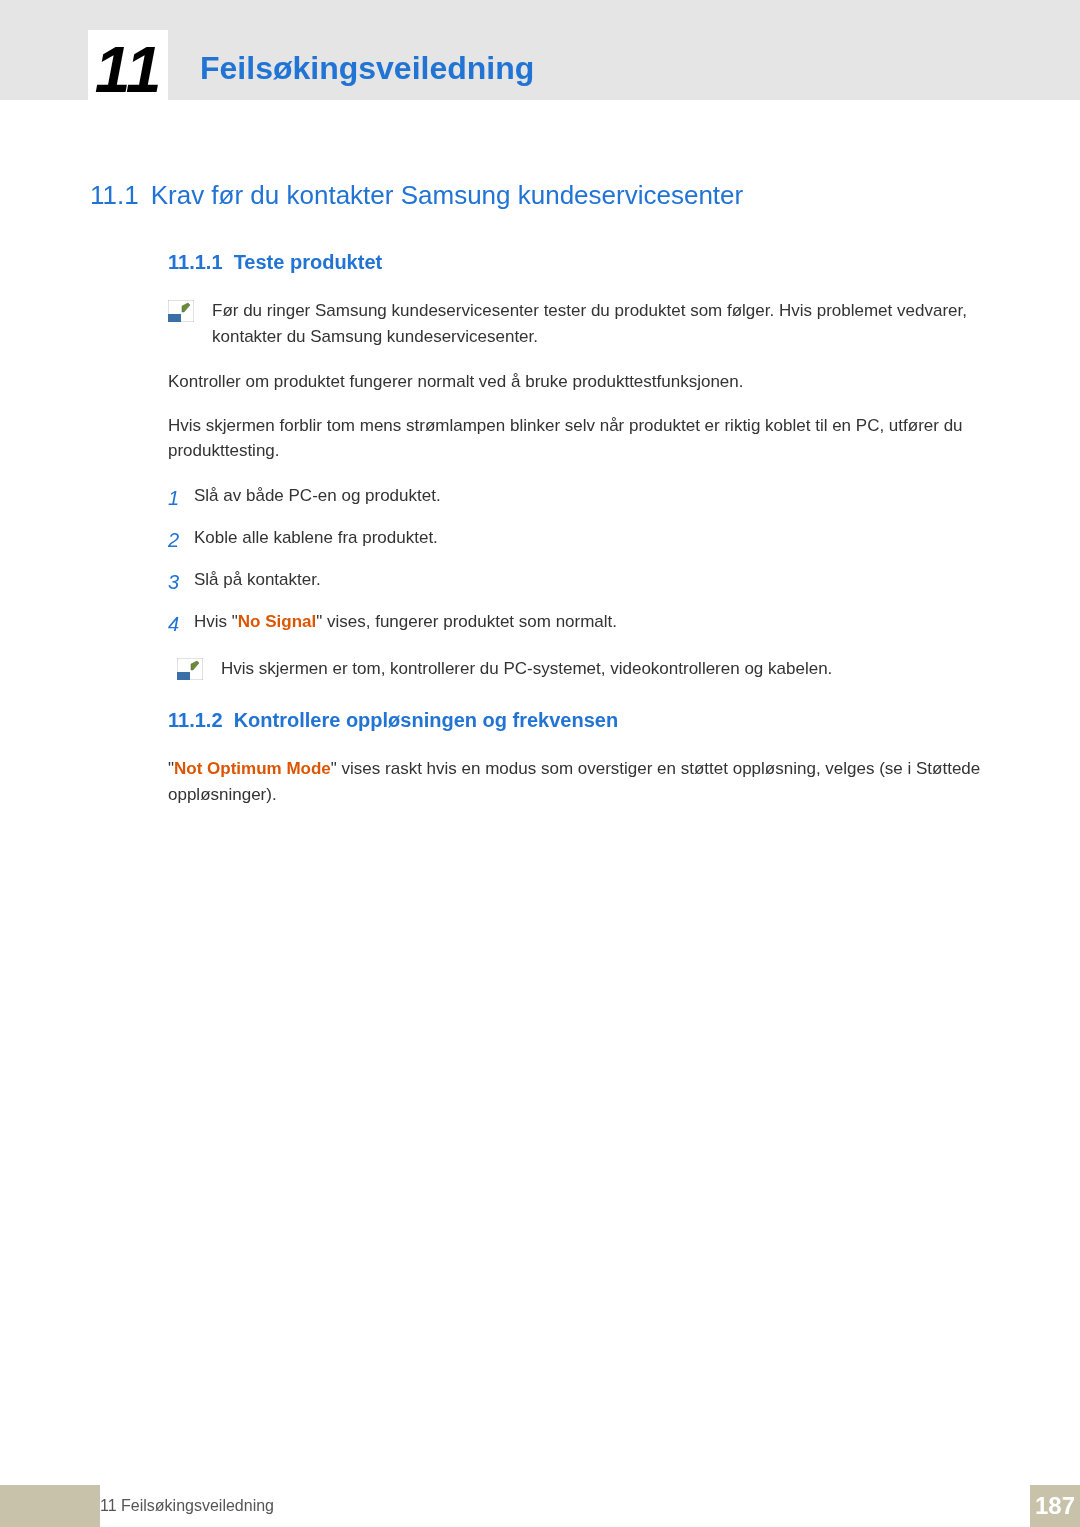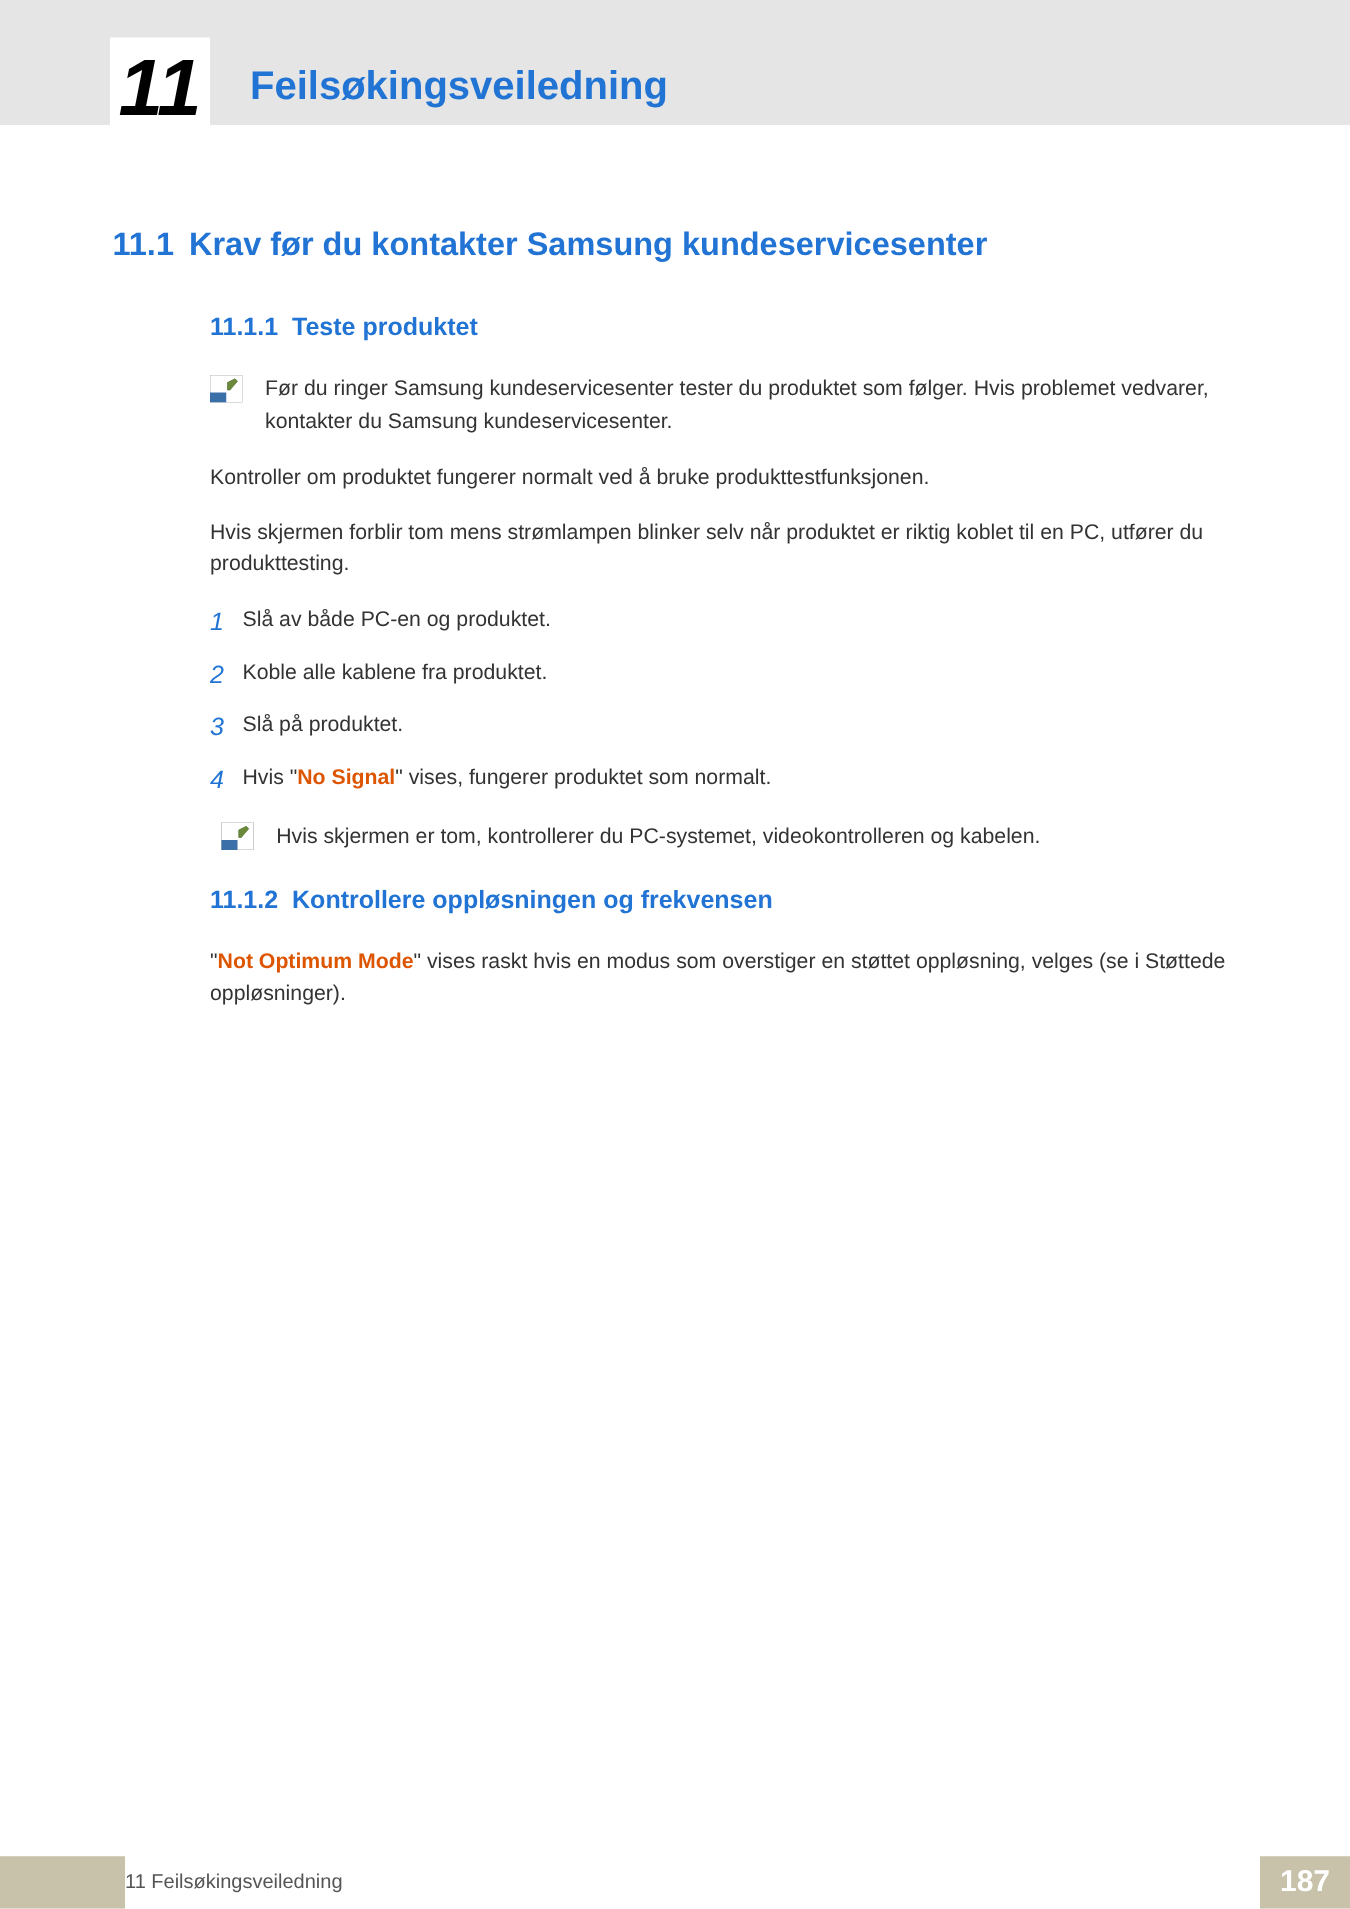--- a/index.html
+++ b/index.html
@@ -47,21 +47,21 @@
     font-size: 32px;
     font-weight: bold;
     color: #2173d4;
     z-index: 3;
   }
   .content {
     padding: 80px 90px 0px 90px;
   }
   .section-heading {
     font-size: 26px;
-    font-weight: bold;
+    font-weight: normal;
     color: #2173d4;
     margin-bottom: 40px;
   }
   .section-number {
     margin-right: 12px;
   }
   .subsection-heading {
     font-size: 20px;
     font-weight: bold;
     color: #2173d4;
@@ -149,21 +149,21 @@
     flex: 1;
     display: flex;
     align-items: center;
     padding-right: 14px;
   }
   .footer-text {
     font-size: 16px;
     color: #555;
   }
   .footer-page {
-    width: 72px;
+    width: 50px;
     background: #c7c2a9;
     display: flex;
     align-items: center;
     justify-content: center;
     color: #fff;
     font-size: 24px;
     font-weight: bold;
   }
 </style>
 </head>
@@ -205,21 +205,21 @@
     <li>
       <span class="list-number">1</span>
       <span class="list-text">Slå av både PC-en og produktet.</span>
     </li>
     <li>
       <span class="list-number">2</span>
       <span class="list-text">Koble alle kablene fra produktet.</span>
     </li>
     <li>
       <span class="list-number">3</span>
-      <span class="list-text">Slå på produktet.</span>
+      <span class="list-text">Slå på kontakter.</span>
     </li>
     <li>
       <span class="list-number">4</span>
       <span class="list-text">
         <span>Hvis "</span><span class="orange-text">No Signal</span><span>" vises, fungerer produktet som normalt.</span>
       </span>
     </li>
   </ol>
 
   <div class="nested-note">

